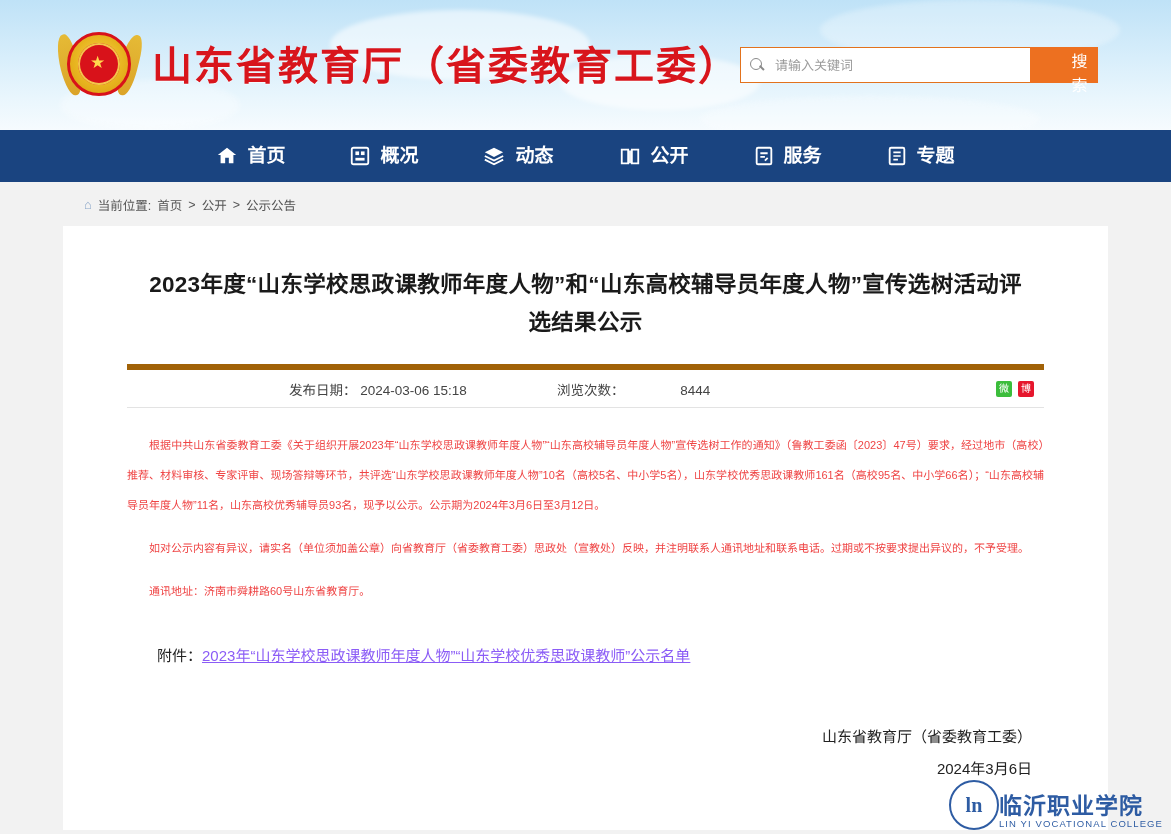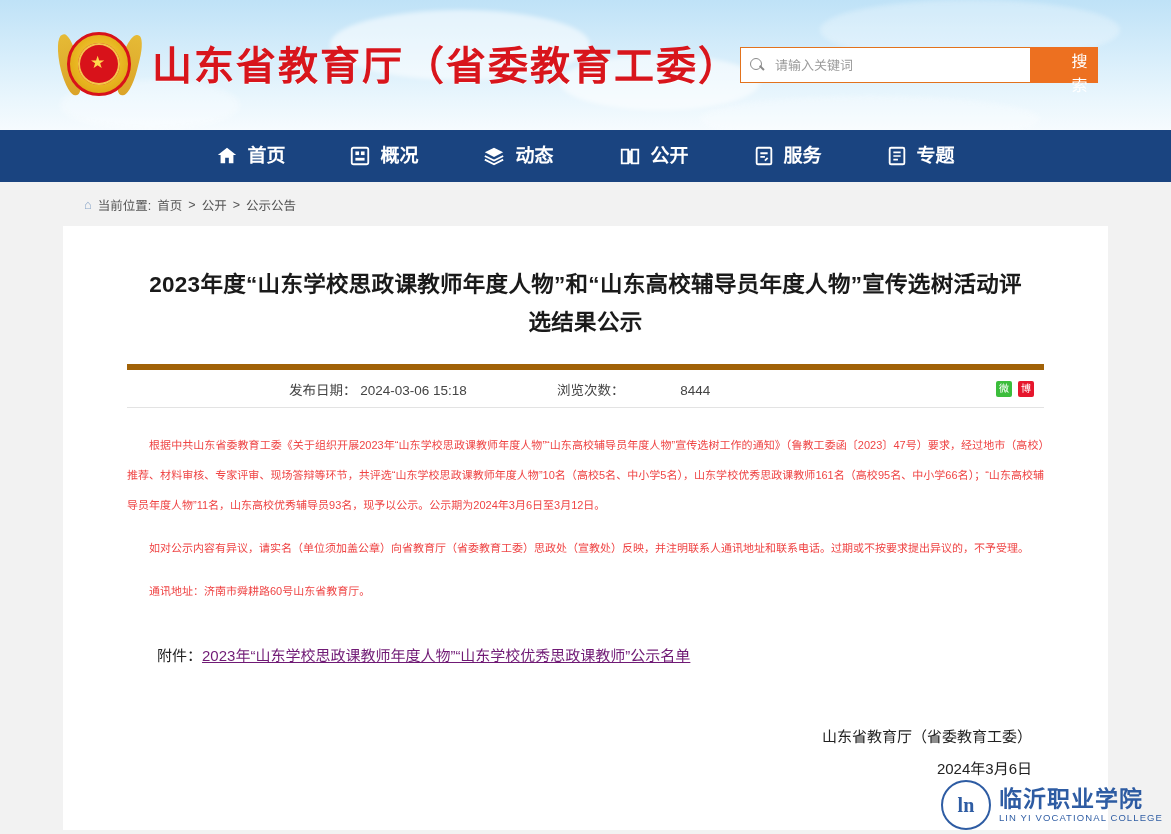--- a/index.html
+++ b/index.html
@@ -211,37 +211,37 @@
     text-align: justify;
   }
   .art-body p { margin: 0 0 13px 0; text-indent: 2em; }
   .attach {
     margin-top: 38px;
     font-size: 15px;
     color: #222;
     text-indent: 2em;
   }
   .attach a {
-    color: #701a75;
+    color: #8b5cf6;
     text-decoration: underline;
   }
   .sign {
     margin-top: 56px;
     text-align: right;
     font-size: 15px;
     color: #222;
     line-height: 32px;
     padding-right: 12px;
   }
 
   
   .watermark {
     position: absolute;
     right: 8px; bottom: 4px;
-    display: flex; align-items: center; gap: 8px;
+    display: flex; align-items: flex-end; 
     opacity: .92;
   }
   .wm-badge {
     width: 50px; height: 50px; border-radius: 50%;
     border: 2px solid #1d4f9c;
     display: flex; align-items: center; justify-content: center;
     color: #1d4f9c; font-size: 20px; font-weight: 700;
     font-family: "Liberation Serif", serif;
   }
   .wm-text { line-height: 1.15; }

